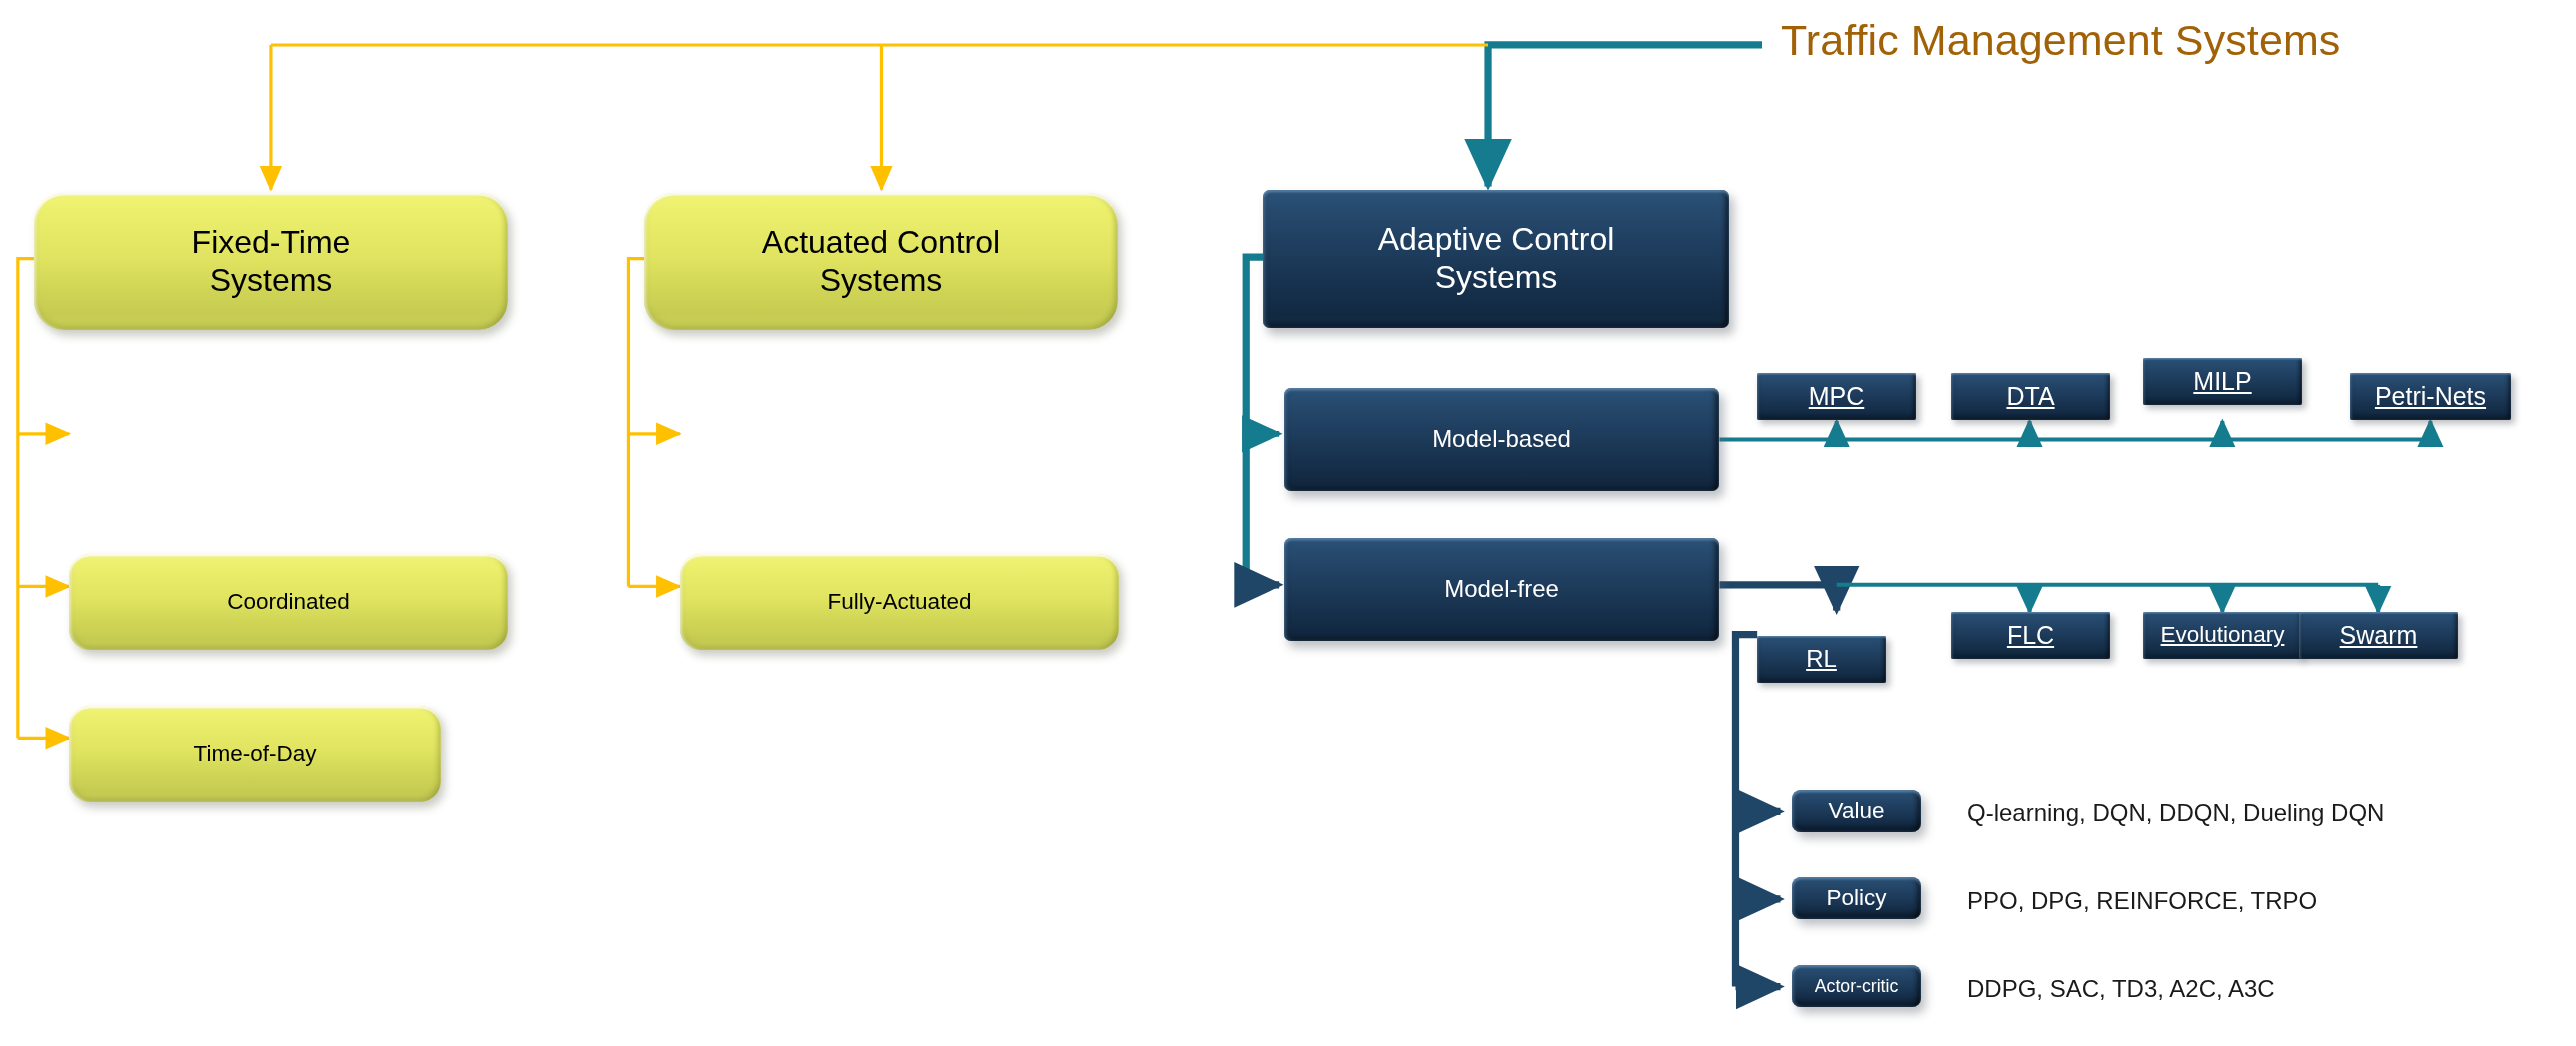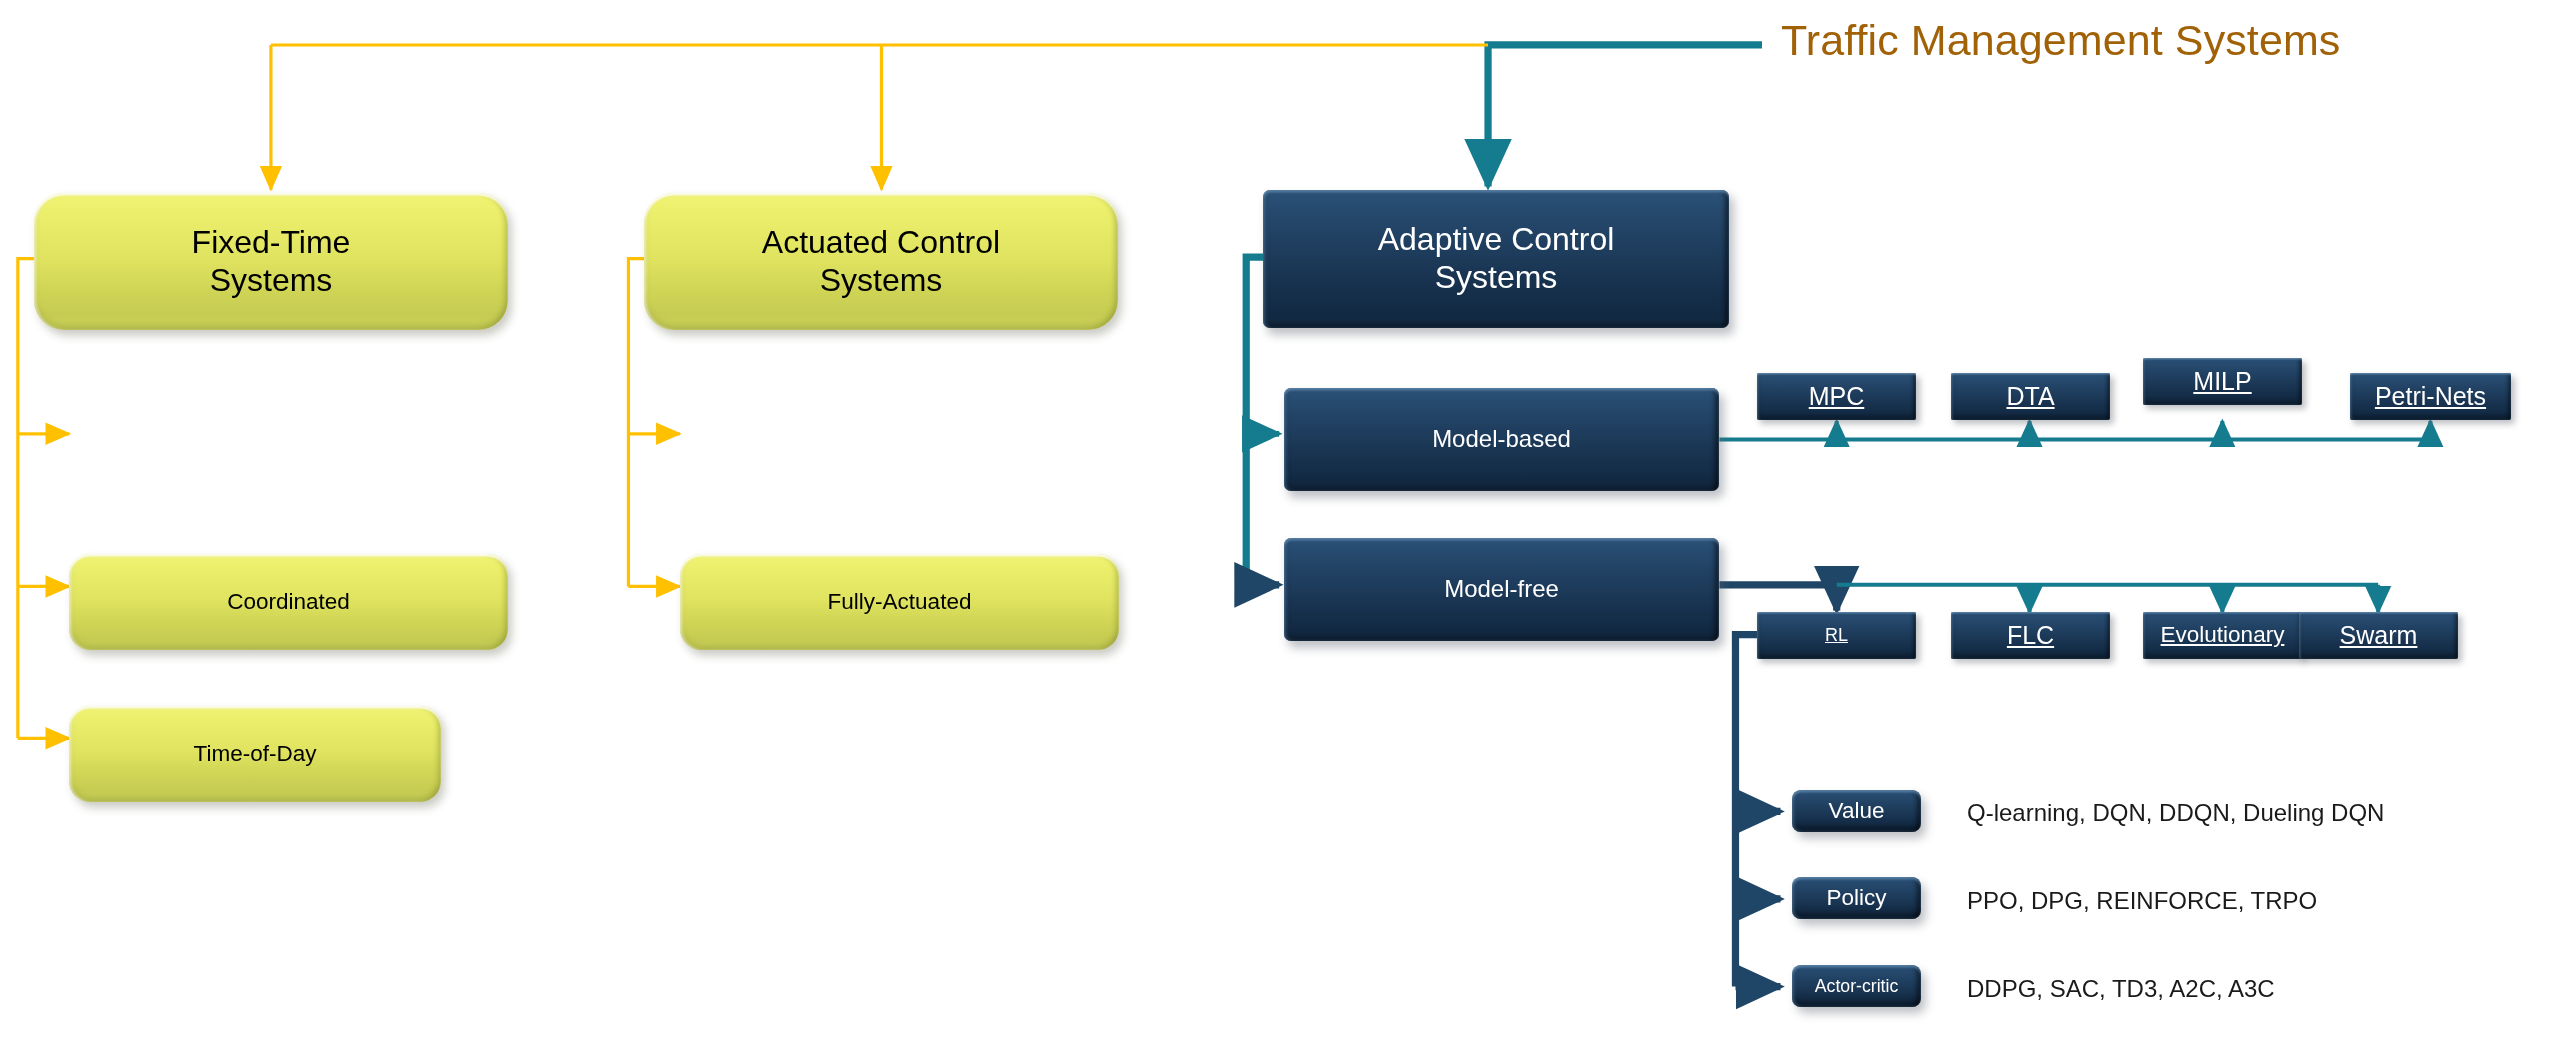--- a/index.html
+++ b/index.html
@@ -191,21 +191,21 @@
 
   <div class="node navy" style="left:1284px; top:388px; width:435px; height:103px; font-size:24px;">Model-based</div>
 
   <div class="node navy" style="left:1284px; top:538px; width:435px; height:103px; font-size:24px;">Model-free</div>
 
   <div class="node navy small" style="left:1757px; top:373px; width:159px; height:47px; font-size:25px;">MPC</div>
   <div class="node navy small" style="left:1951px; top:373px; width:159px; height:47px; font-size:25px;">DTA</div>
   <div class="node navy small" style="left:2143px; top:358px; width:159px; height:47px; font-size:25px;">MILP</div>
   <div class="node navy small" style="left:2350px; top:373px; width:161px; height:47px; font-size:25px;">Petri-Nets</div>
 
-  <div class="node navy small" style="left:1757px; top:612px; width:159px; height:47px; font-size:18px;">RL</div>
+  <div class="node navy small" style="left:1757px; top:636px; width:129px; height:47px; font-size:24px;">RL</div>
   <div class="node navy small" style="left:1951px; top:612px; width:159px; height:47px; font-size:25px;">FLC</div>
   <div class="node navy small" style="left:2143px; top:612px; width:159px; height:47px; font-size:22.5px;">Evolutionary</div>
   <div class="node navy small" style="left:2299px; top:612px; width:159px; height:47px; font-size:25px;">Swarm</div>
 
   <div class="node navy tiny" style="left:1792px; top:790px; width:129px; height:42px; font-size:22.5px;">Value</div>
   <div class="plain-text algo-text" style="left:1967px; top:799px;">Q-learning, DQN, DDQN, Dueling DQN</div>
 
   <div class="node navy tiny" style="left:1792px; top:877px; width:129px; height:42px; font-size:22.5px;">Policy</div>
   <div class="plain-text algo-text" style="left:1967px; top:887px;">PPO, DPG, REINFORCE, TRPO</div>
 

